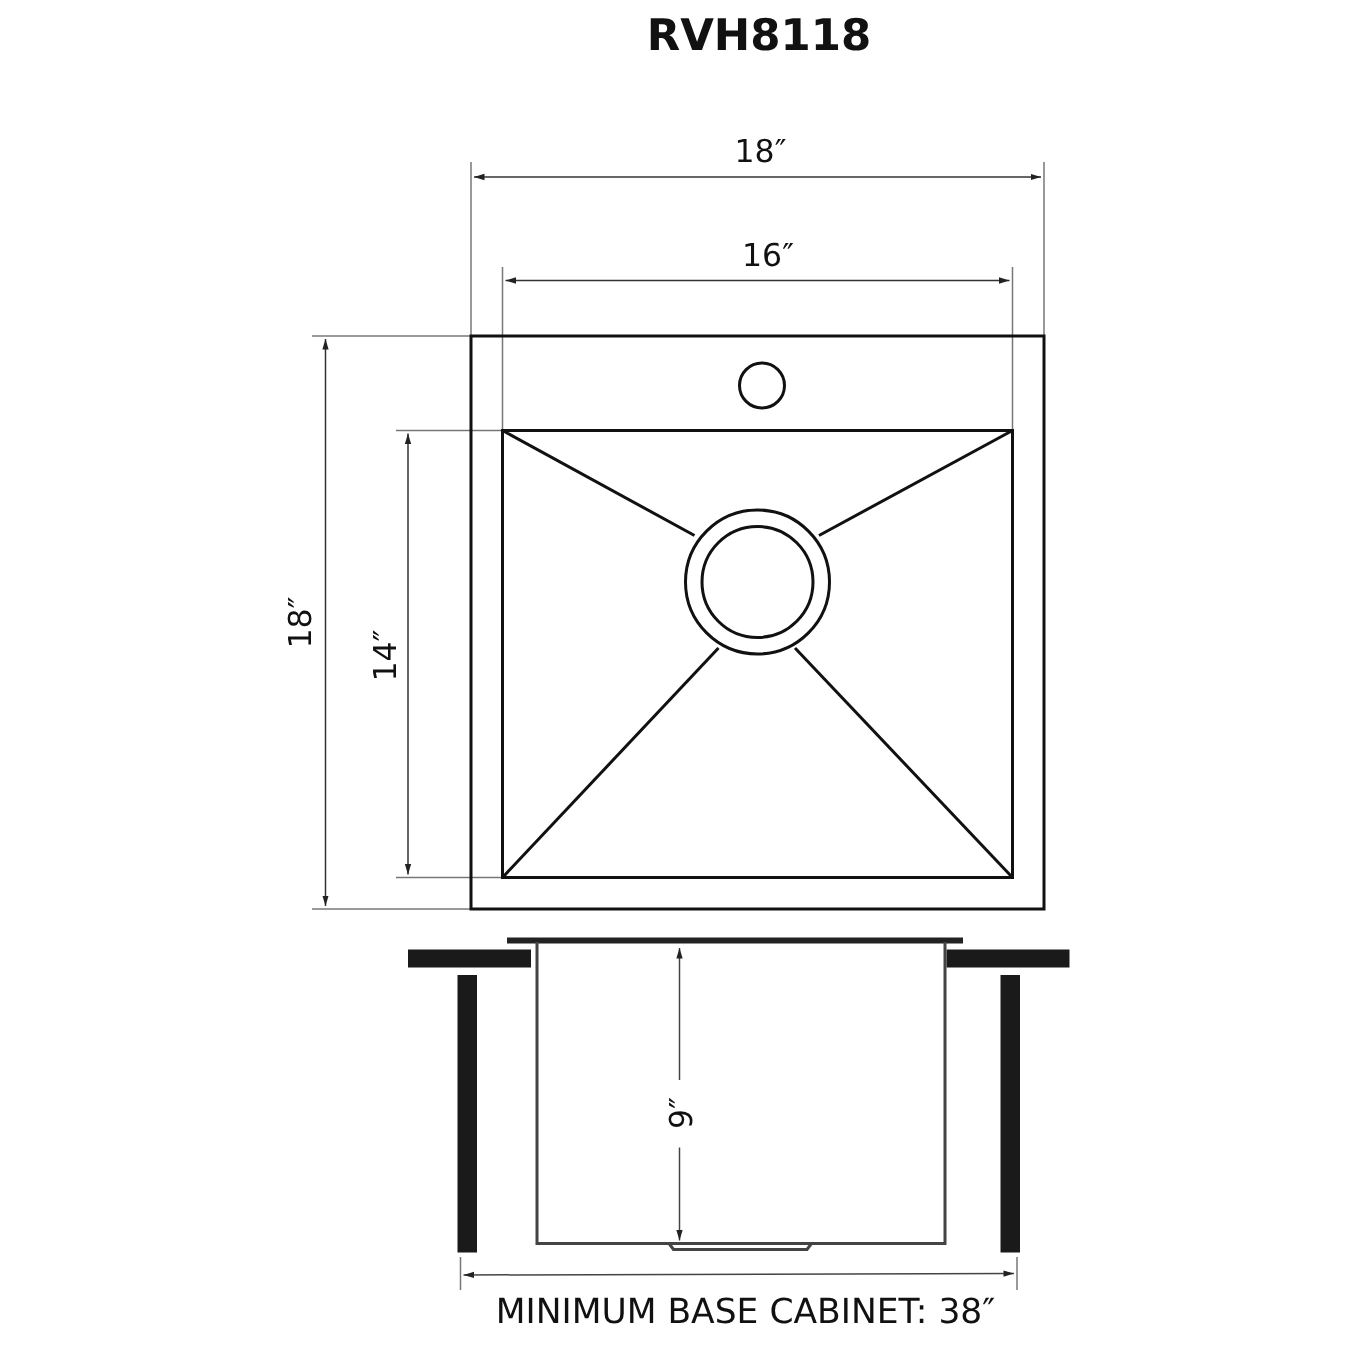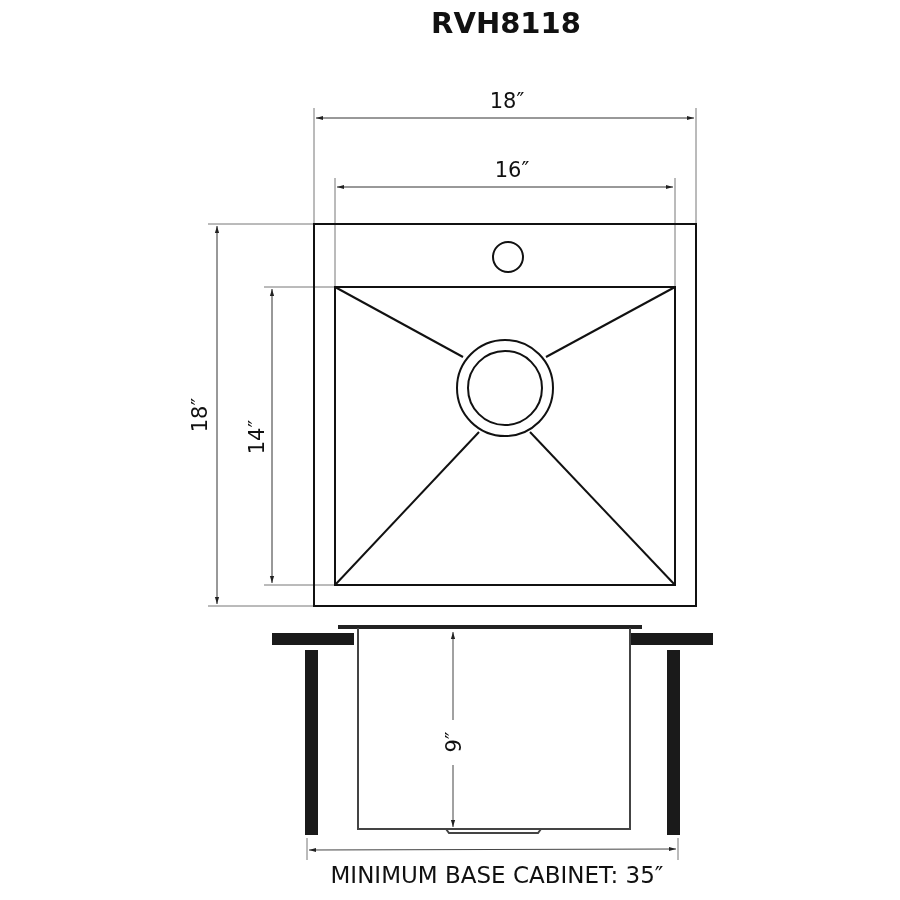--- a/index.html
+++ b/index.html
@@ -77,13 +77,13 @@
     <line x1="453" y1="632" x2="453" y2="720" stroke="#444" stroke-width="1" marker-start="url(#arr)"></line>
     <line x1="453" y1="765" x2="453" y2="827" stroke="#444" stroke-width="1" marker-end="url(#arr)"></line>
     <text class="dim-text" x="0" y="0" text-anchor="middle" transform="translate(461,742) rotate(-90)">9″</text>
 
     <line x1="307" y1="838" x2="307" y2="860" stroke="#777" stroke-width="1"></line>
     <line x1="678" y1="838" x2="678" y2="860" stroke="#777" stroke-width="1"></line>
     <line x1="309" y1="850" x2="676" y2="849" stroke="#444" stroke-width="1" marker-start="url(#arr)" marker-end="url(#arr)"></line>
   </g>
 </svg>
 
-<div class="caption">MINIMUM BASE CABINET: 35″</div>
+<div class="caption">MINIMUM BASE CABINET: 38″</div>
 
 </body></html>

